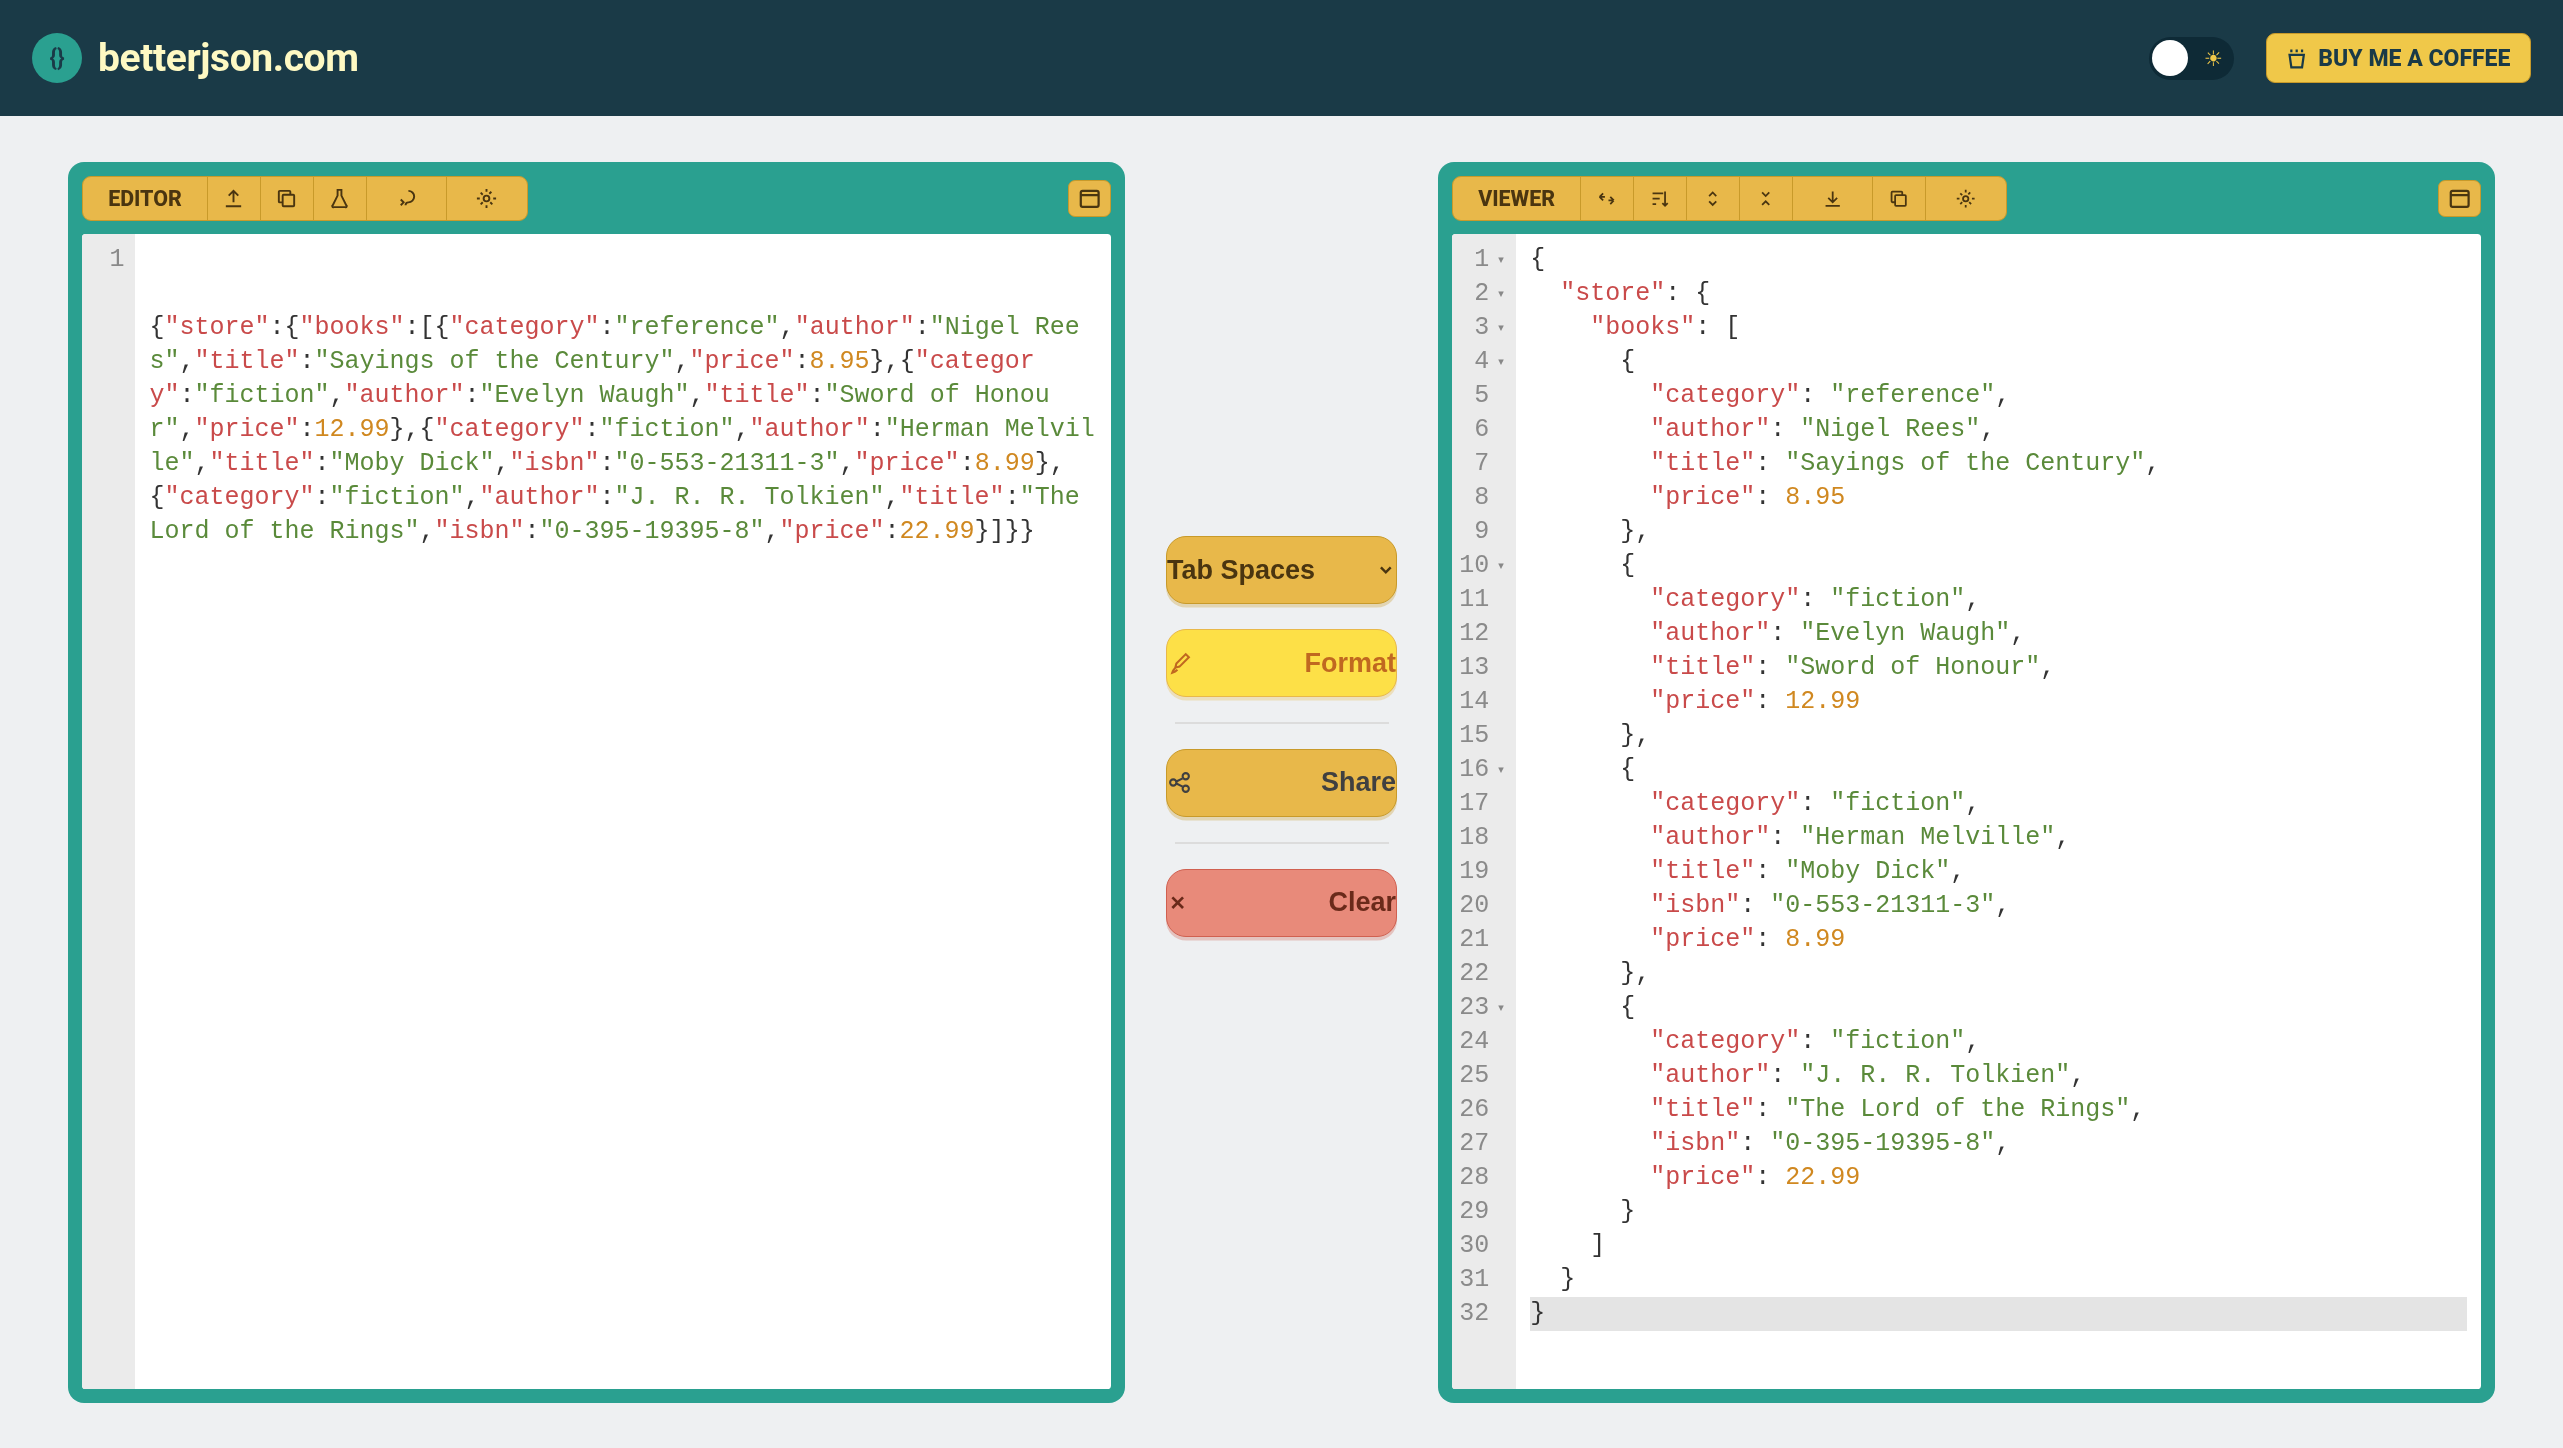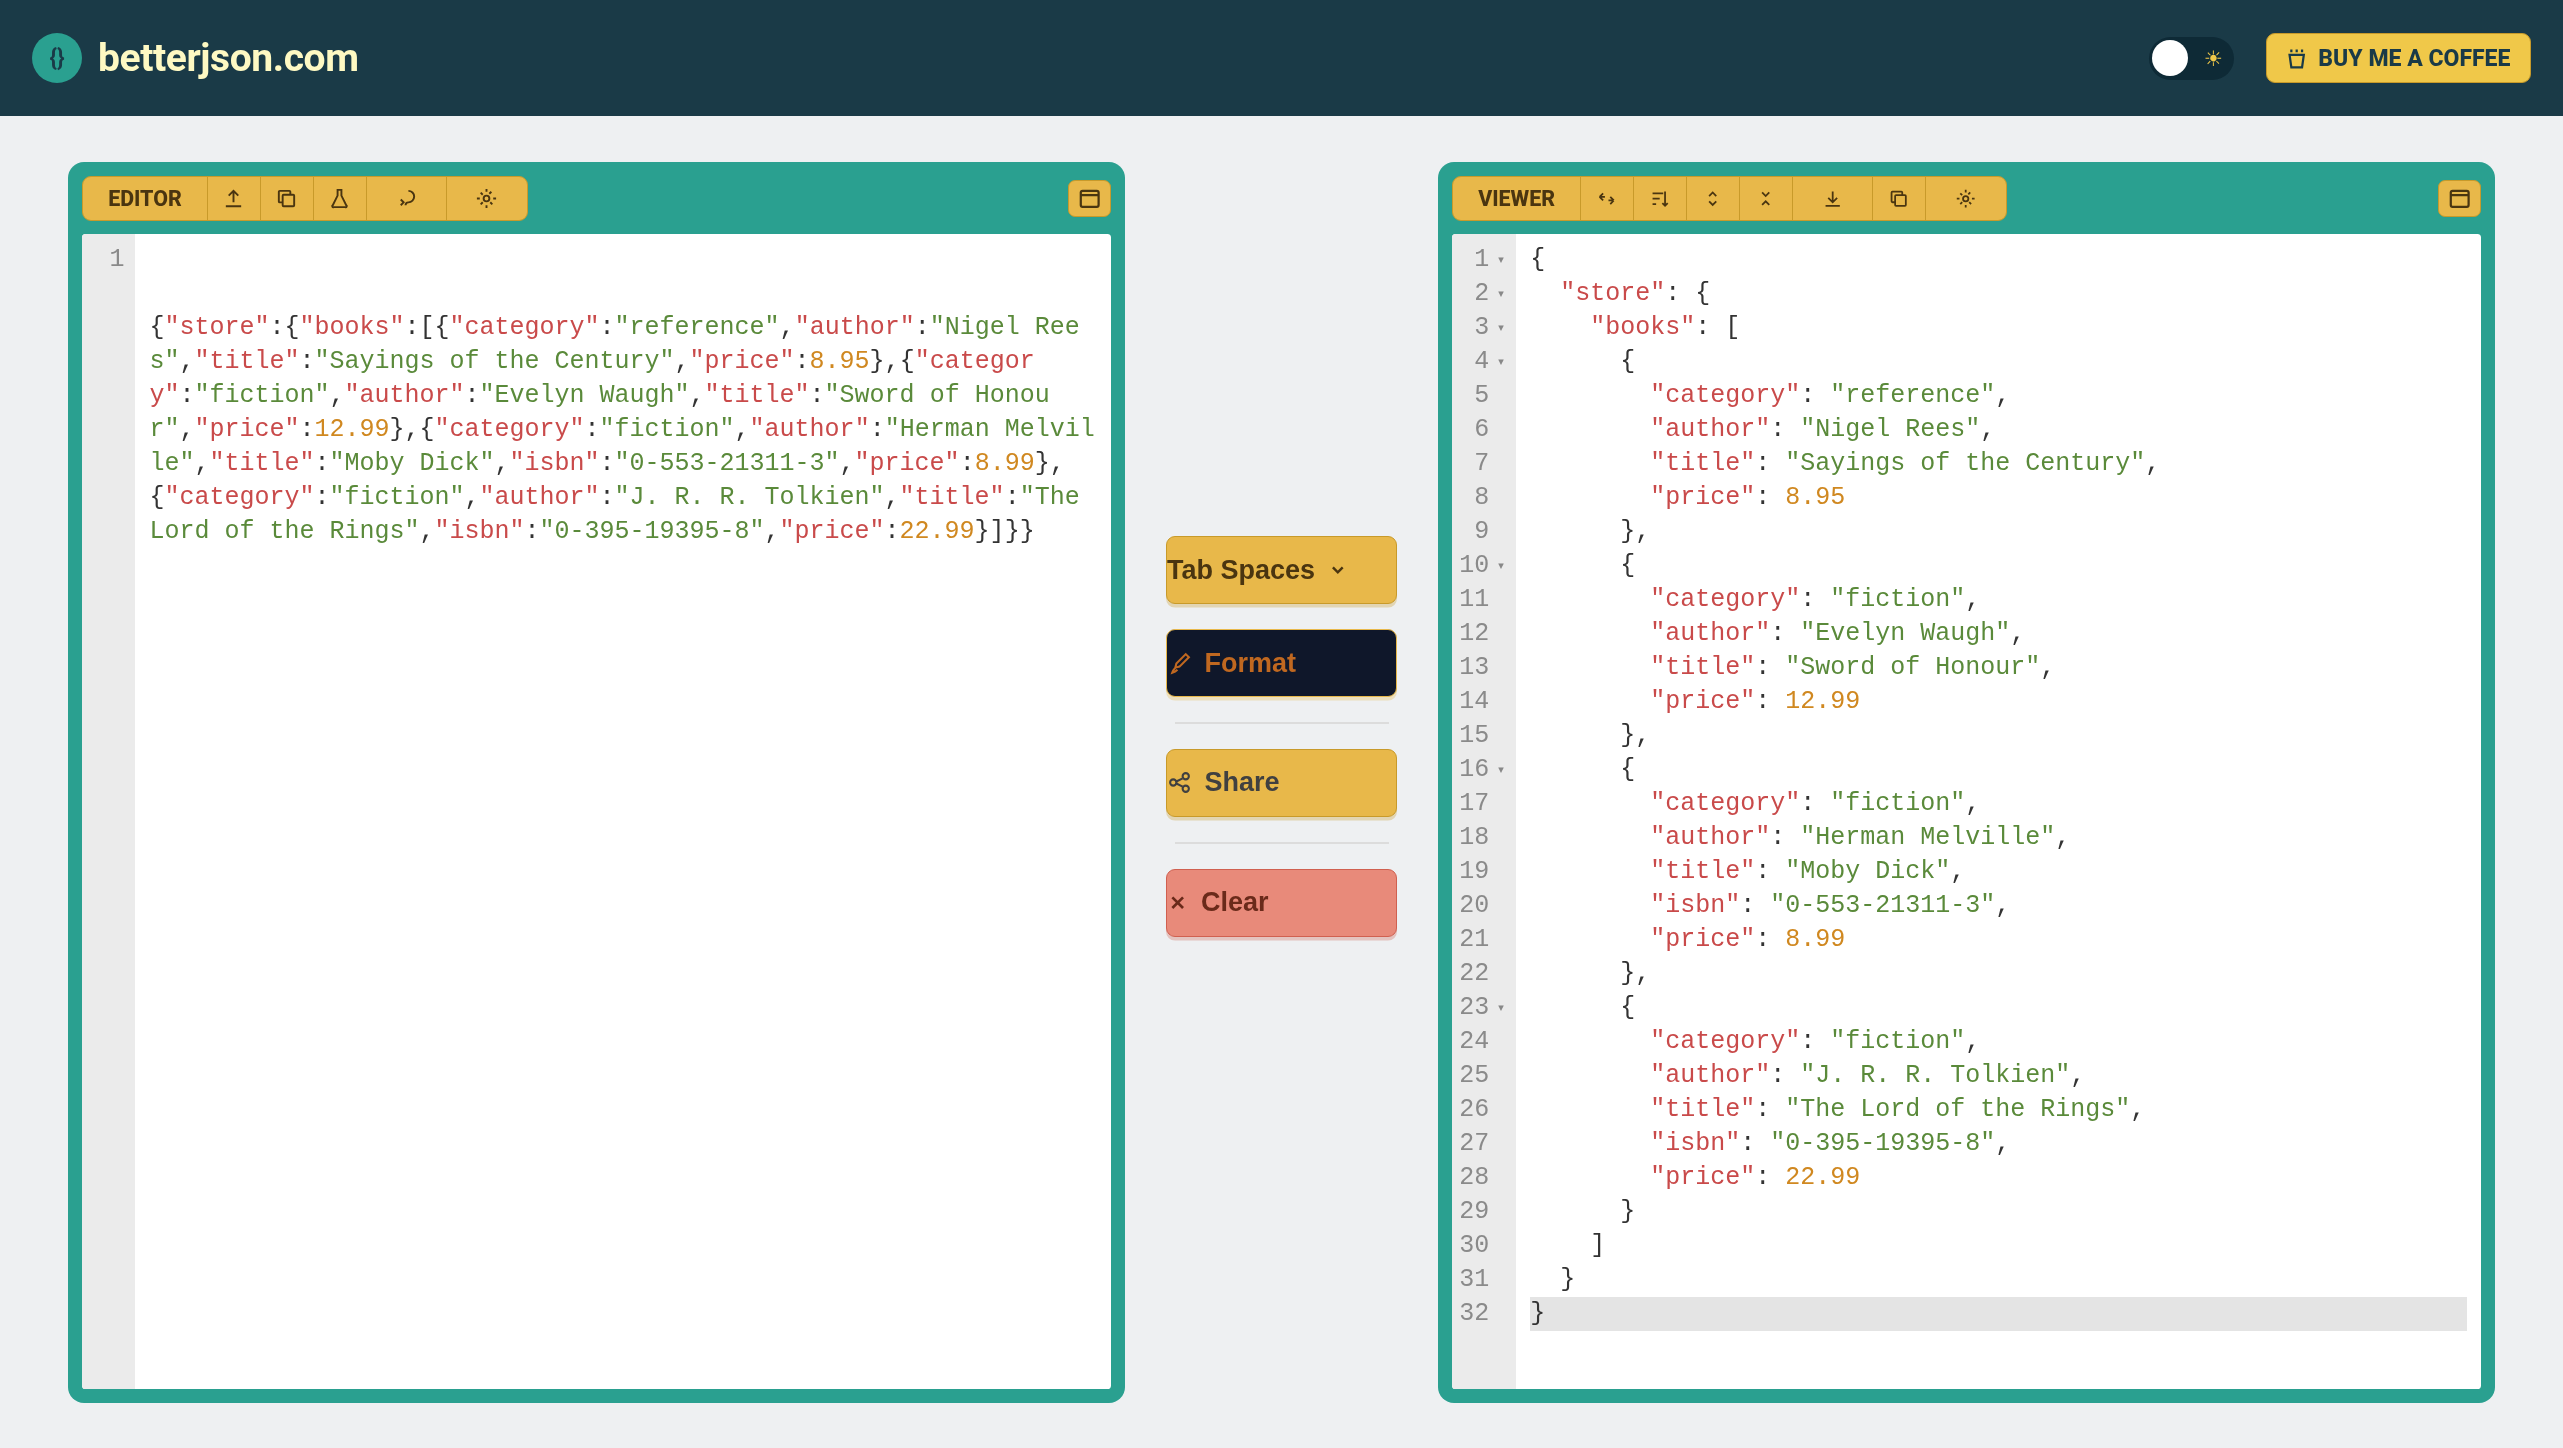--- a/index.html
+++ b/index.html
@@ -194,38 +194,38 @@
   width: 249px;
   display: flex;
   flex-direction: column;
   align-items: center;
   gap: 25px;
   padding-top: 374px;
 }
 .mid-btn {
   width: 231px;
   height: 68px;
-  border-radius: 9px;
-  display: flex;
-  align-items: center;
-  justify-content: flex-start;
+  border-radius: 20px;
+  display: flex;
+  align-items: center;
+  justify-content: space-between;
   gap: 12.5px;
   font-size: 27px;
   font-weight: 600;
   cursor: pointer;
   border: none;
 }
 .btn-tab {
   background: #e8b84a;
   border: 1.8px solid #c89a2a;
   color: #4a3510;
   box-shadow: 0 3.6px 0 #c89a2a50;
 }
 .btn-format {
-  background: #0f172a;
+  background: #fde047;
   border: 1.8px solid #e8b84a;
   color: #c06820;
   box-shadow: 0 3.6px 0 #e8b84a50;
 }
 .btn-share {
   background: #e8b84a;
   border: 1.8px solid #c89a2a;
   color: #404040;
   box-shadow: 0 3.6px 0 #c89a2a50;
 }

